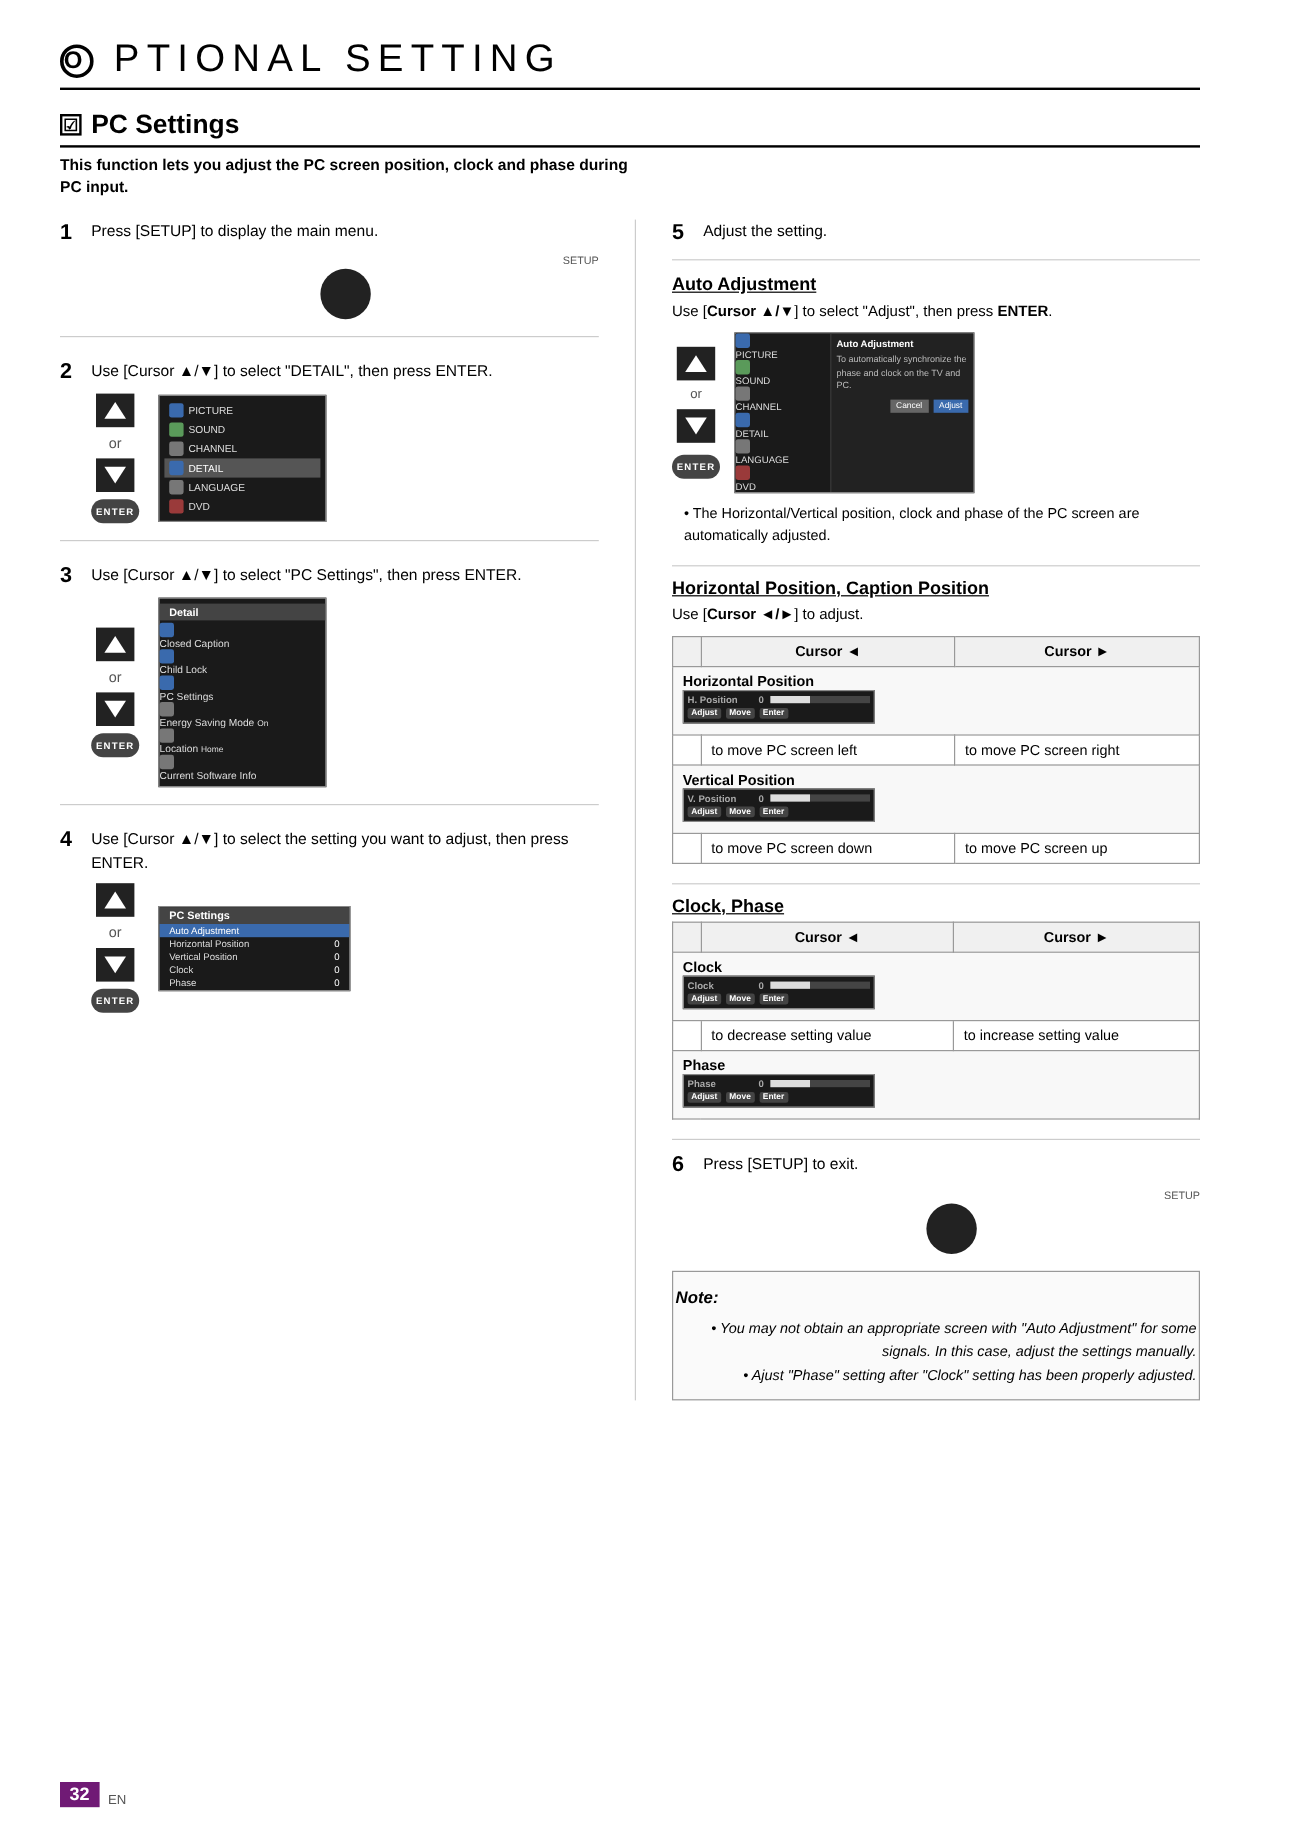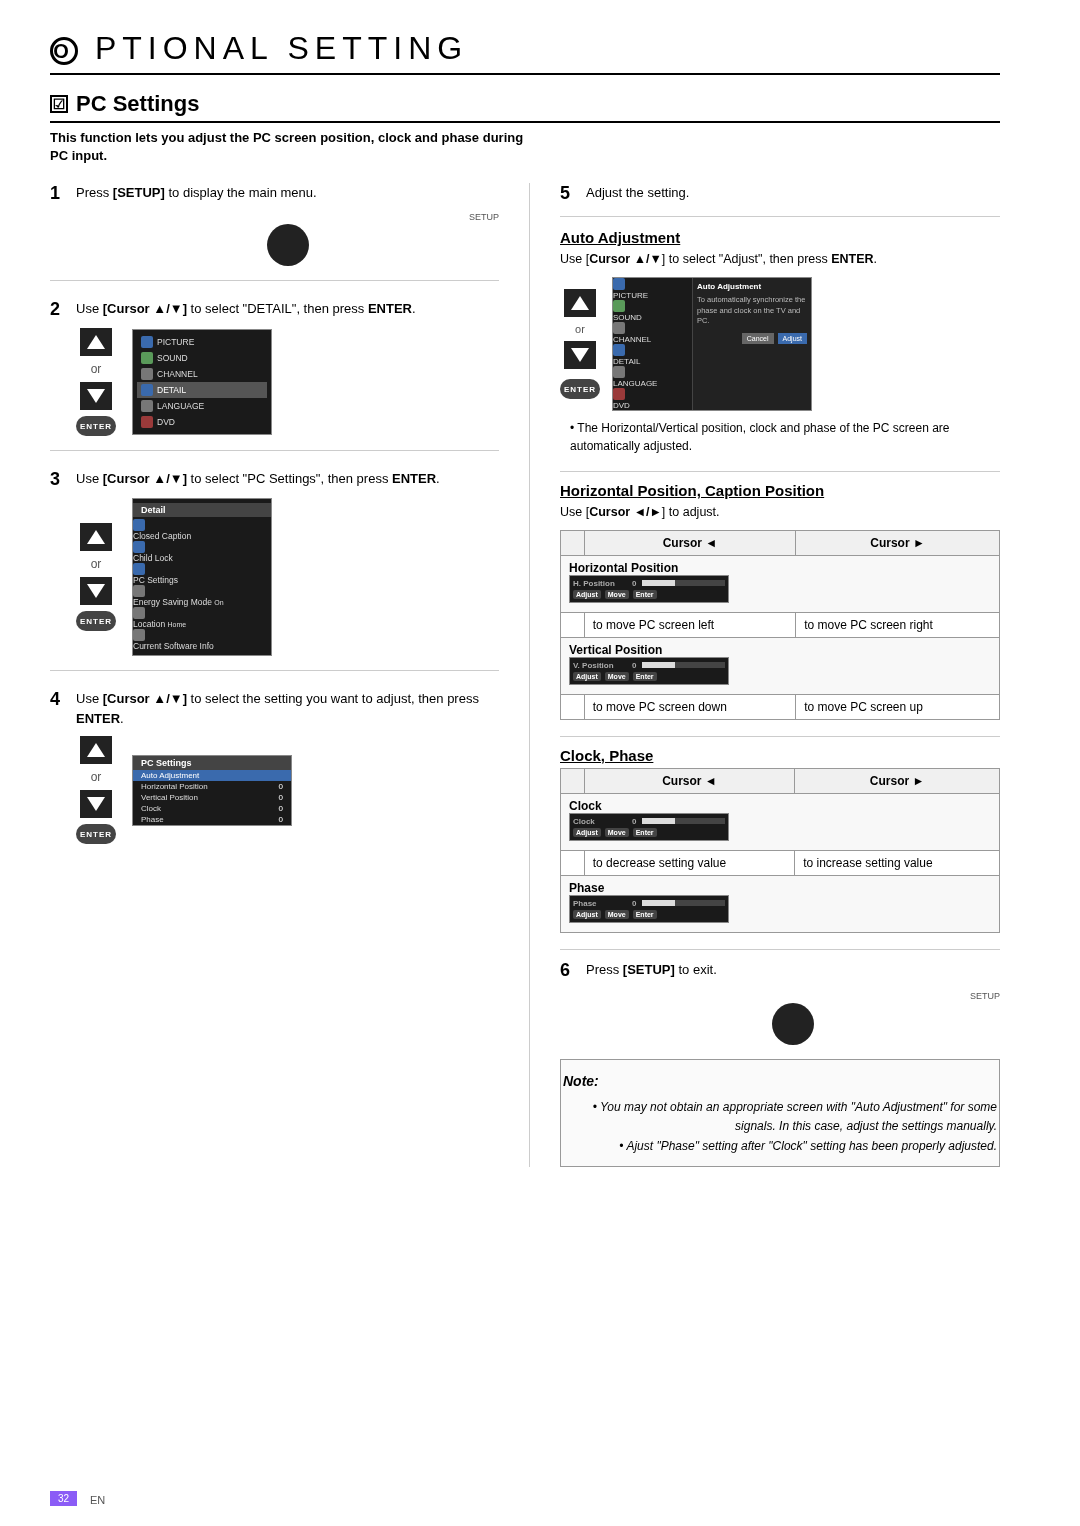--- a/index.html
+++ b/index.html
@@ -95,21 +95,21 @@
     }
     .step-num {
       font-size: 18px;
       font-weight: bold;
       min-width: 20px;
     }
     .step-text {
       font-size: 13px;
       line-height: 1.5;
     }
-    .step-text b { font-weight: bold; }
+    .step-text b { font-weight: normal; }
     .step-content {
       display: flex;
       align-items: center;
       gap: 16px;
       margin-top: 6px;
       margin-left: 26px;
     }
     .step-content .or-text {
       font-size: 12px;
       color: #555;
@@ -302,23 +302,23 @@
       margin-left: 2px;
       font-style: italic;
       text-align: right;
     }
     .note-box .note-bullet::before { content: "• "; }
     
     .page-footer {
       position: absolute;
       bottom: 20px;
       left: 50px;
-      font-size: 10px;
-      font-weight: normal;
-      background: #8b5cf6;
+      font-size: 15px;
+      font-weight: bold;
+      background: #701a75;
       color: #fff;
       padding: 2px 8px;
     }
     .page-footer-en {
       position: absolute;
       bottom: 20px;
       left: 80px;
       font-size: 11px;
       color: #555;
     }

